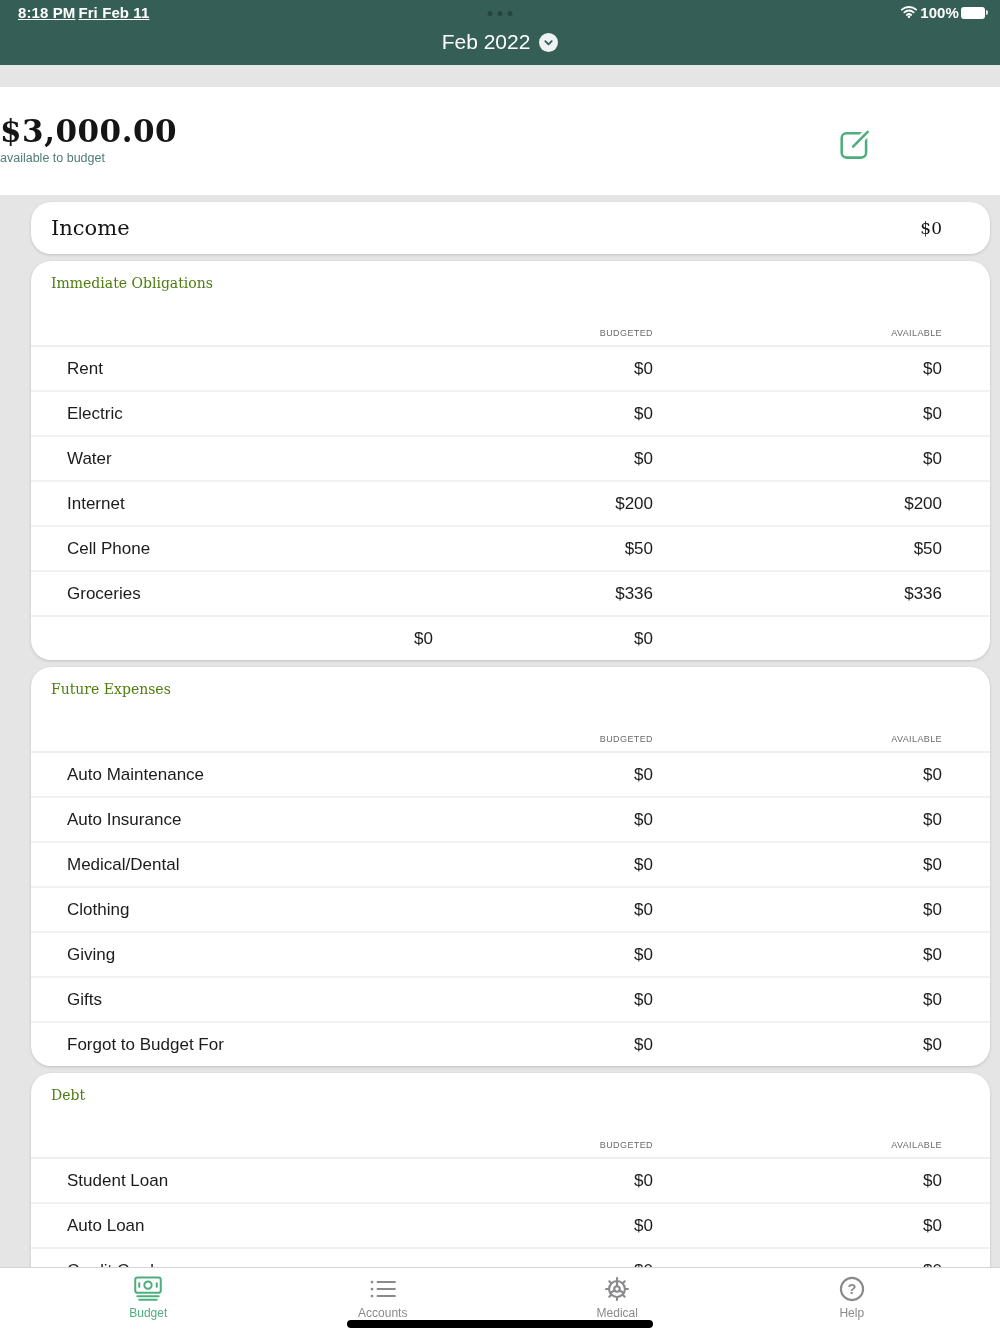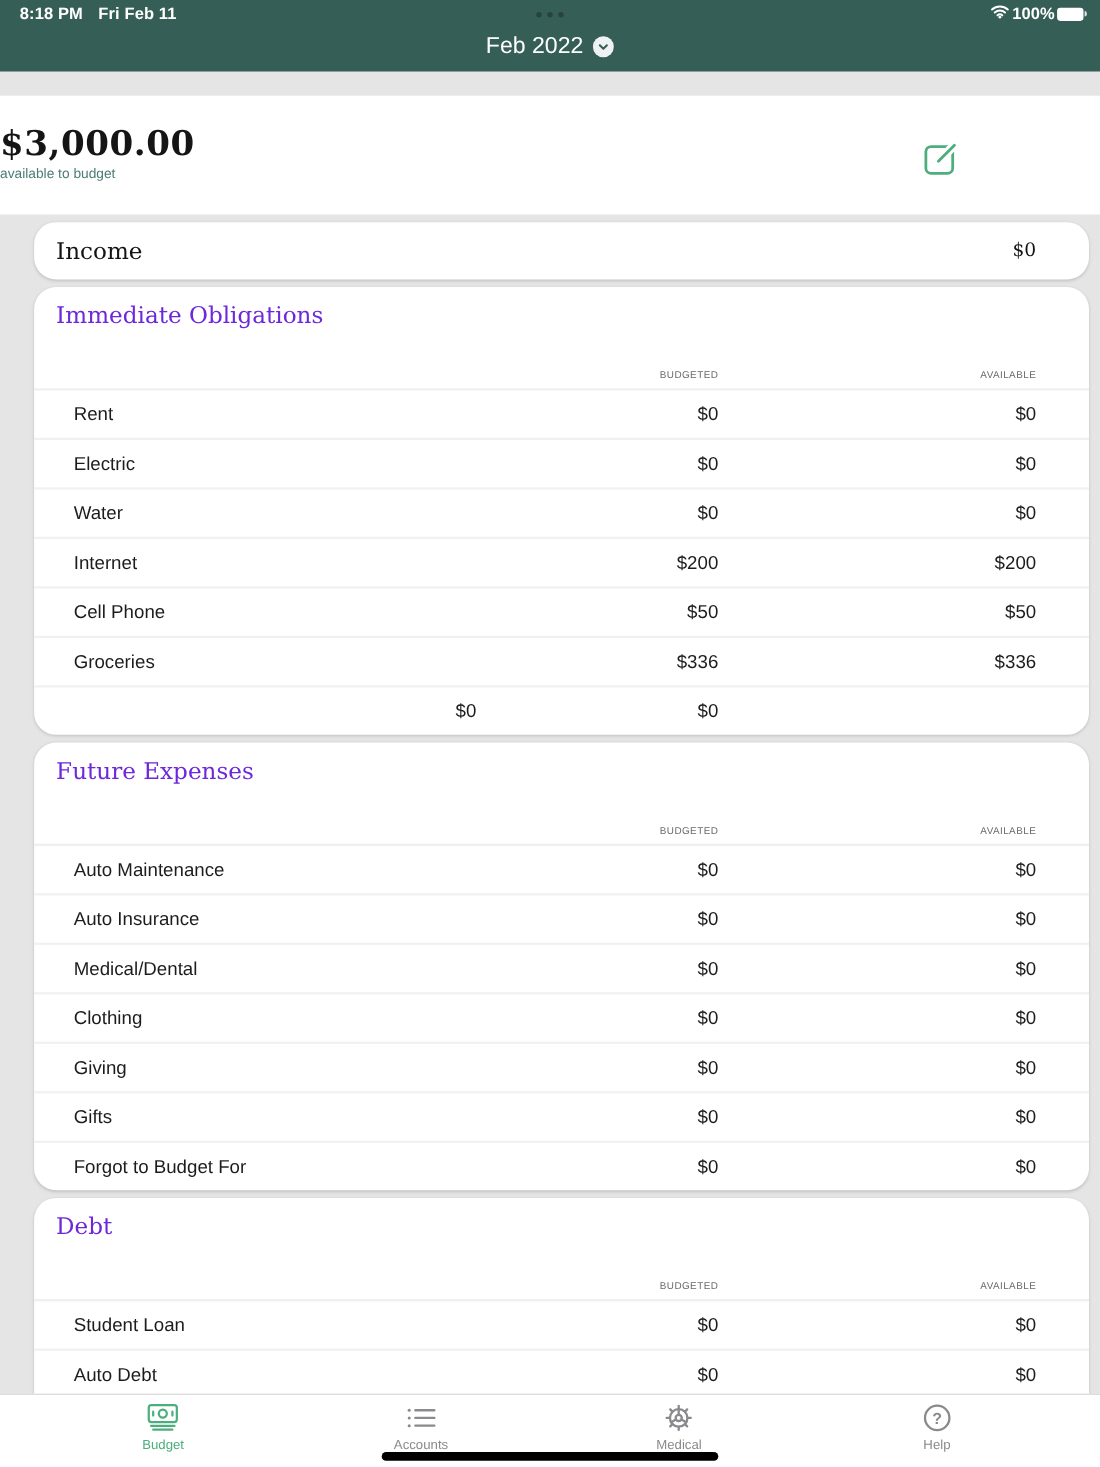--- a/index.html
+++ b/index.html
@@ -11,21 +11,21 @@
   }
   
   .app-header{
     position:relative;height:65px;background:var(--header-teal,#355e57);
     color:#fff;
   }
   .status-bar{
     position:absolute;top:4px;left:0;right:0;height:20px;
     font-size:15px;font-weight:700;letter-spacing:.1px;
   }
-  .status-left{position:absolute;left:18px;top:0;display:flex;gap:14px;}
+  .status-left{position:absolute;left:18px;top:0;display:flex;gap:3px;text-decoration:underline;}
   .status-right{position:absolute;right:12px;top:0;display:flex;align-items:center;gap:2px;}
   .mt-dots{position:absolute;left:50%;top:7px;transform:translateX(-50%);display:flex;gap:5px;}
   .mt-dots i{width:5px;height:5px;border-radius:50%;background:rgba(0,0,0,.28);}
   .battery-body{width:24px;height:12px;background:#fff;border-radius:3px;}
   .battery-tip{width:2px;height:5px;background:rgba(255,255,255,.85);border-radius:0 2px 2px 0;margin-left:1px;}
   .title-row{
     position:absolute;left:0;right:0;top:30px;display:flex;
     justify-content:center;align-items:center;gap:9px;cursor:pointer;
   }
   .month-title{font-size:21px;font-weight:400;color:#fff;}
@@ -56,21 +56,21 @@
     font-family:"DejaVu Serif","Liberation Serif",serif;
     font-size:21px;color:#141414;font-weight:500;
   }
   .income-amount{
     font-family:"DejaVu Serif","Liberation Serif",serif;
     font-size:17px;color:#141414;
   }
   .section-card{padding-top:14px;overflow:hidden;}
   .section-title{
     font-family:"DejaVu Serif","Liberation Serif",serif;
-    font-size:21px;font-weight:500;color:#6d28d9;margin:0;padding:0 20px;
+    font-size:14px;font-weight:500;color:#4d7c0f;margin:0;padding:0 20px;
   }
   .col-headers,.row{
     display:grid;grid-template-columns:1fr 220px 289px;
     padding:0 48px 0 36px;align-items:center;
   }
   .col-headers{margin-top:32px;height:22px;border-bottom:2px solid #efefef;}
   .col-h{
     font-size:9px;color:#6b6b6b;letter-spacing:.4px;text-align:right;
     align-self:end;padding-bottom:7px;
     font-family:"Liberation Sans",sans-serif;font-stretch:condensed;
@@ -273,21 +273,21 @@
       <span class="col-h">AVAILABLE</span>
     </div>
     <div class="rows">
   <div class="row">
     <span class="row-label">Student Loan</span>
     <span class="row-amount">$0</span>
     <span class="row-amount">$0</span>
   </div>
 
   <div class="row">
-    <span class="row-label">Auto Debt</span>
+    <span class="row-label">Auto Loan</span>
     <span class="row-amount">$0</span>
     <span class="row-amount">$0</span>
   </div>
 
   <div class="row">
     <span class="row-label">Credit Card</span>
     <span class="row-amount">$0</span>
     <span class="row-amount">$0</span>
   </div>
 </div>

